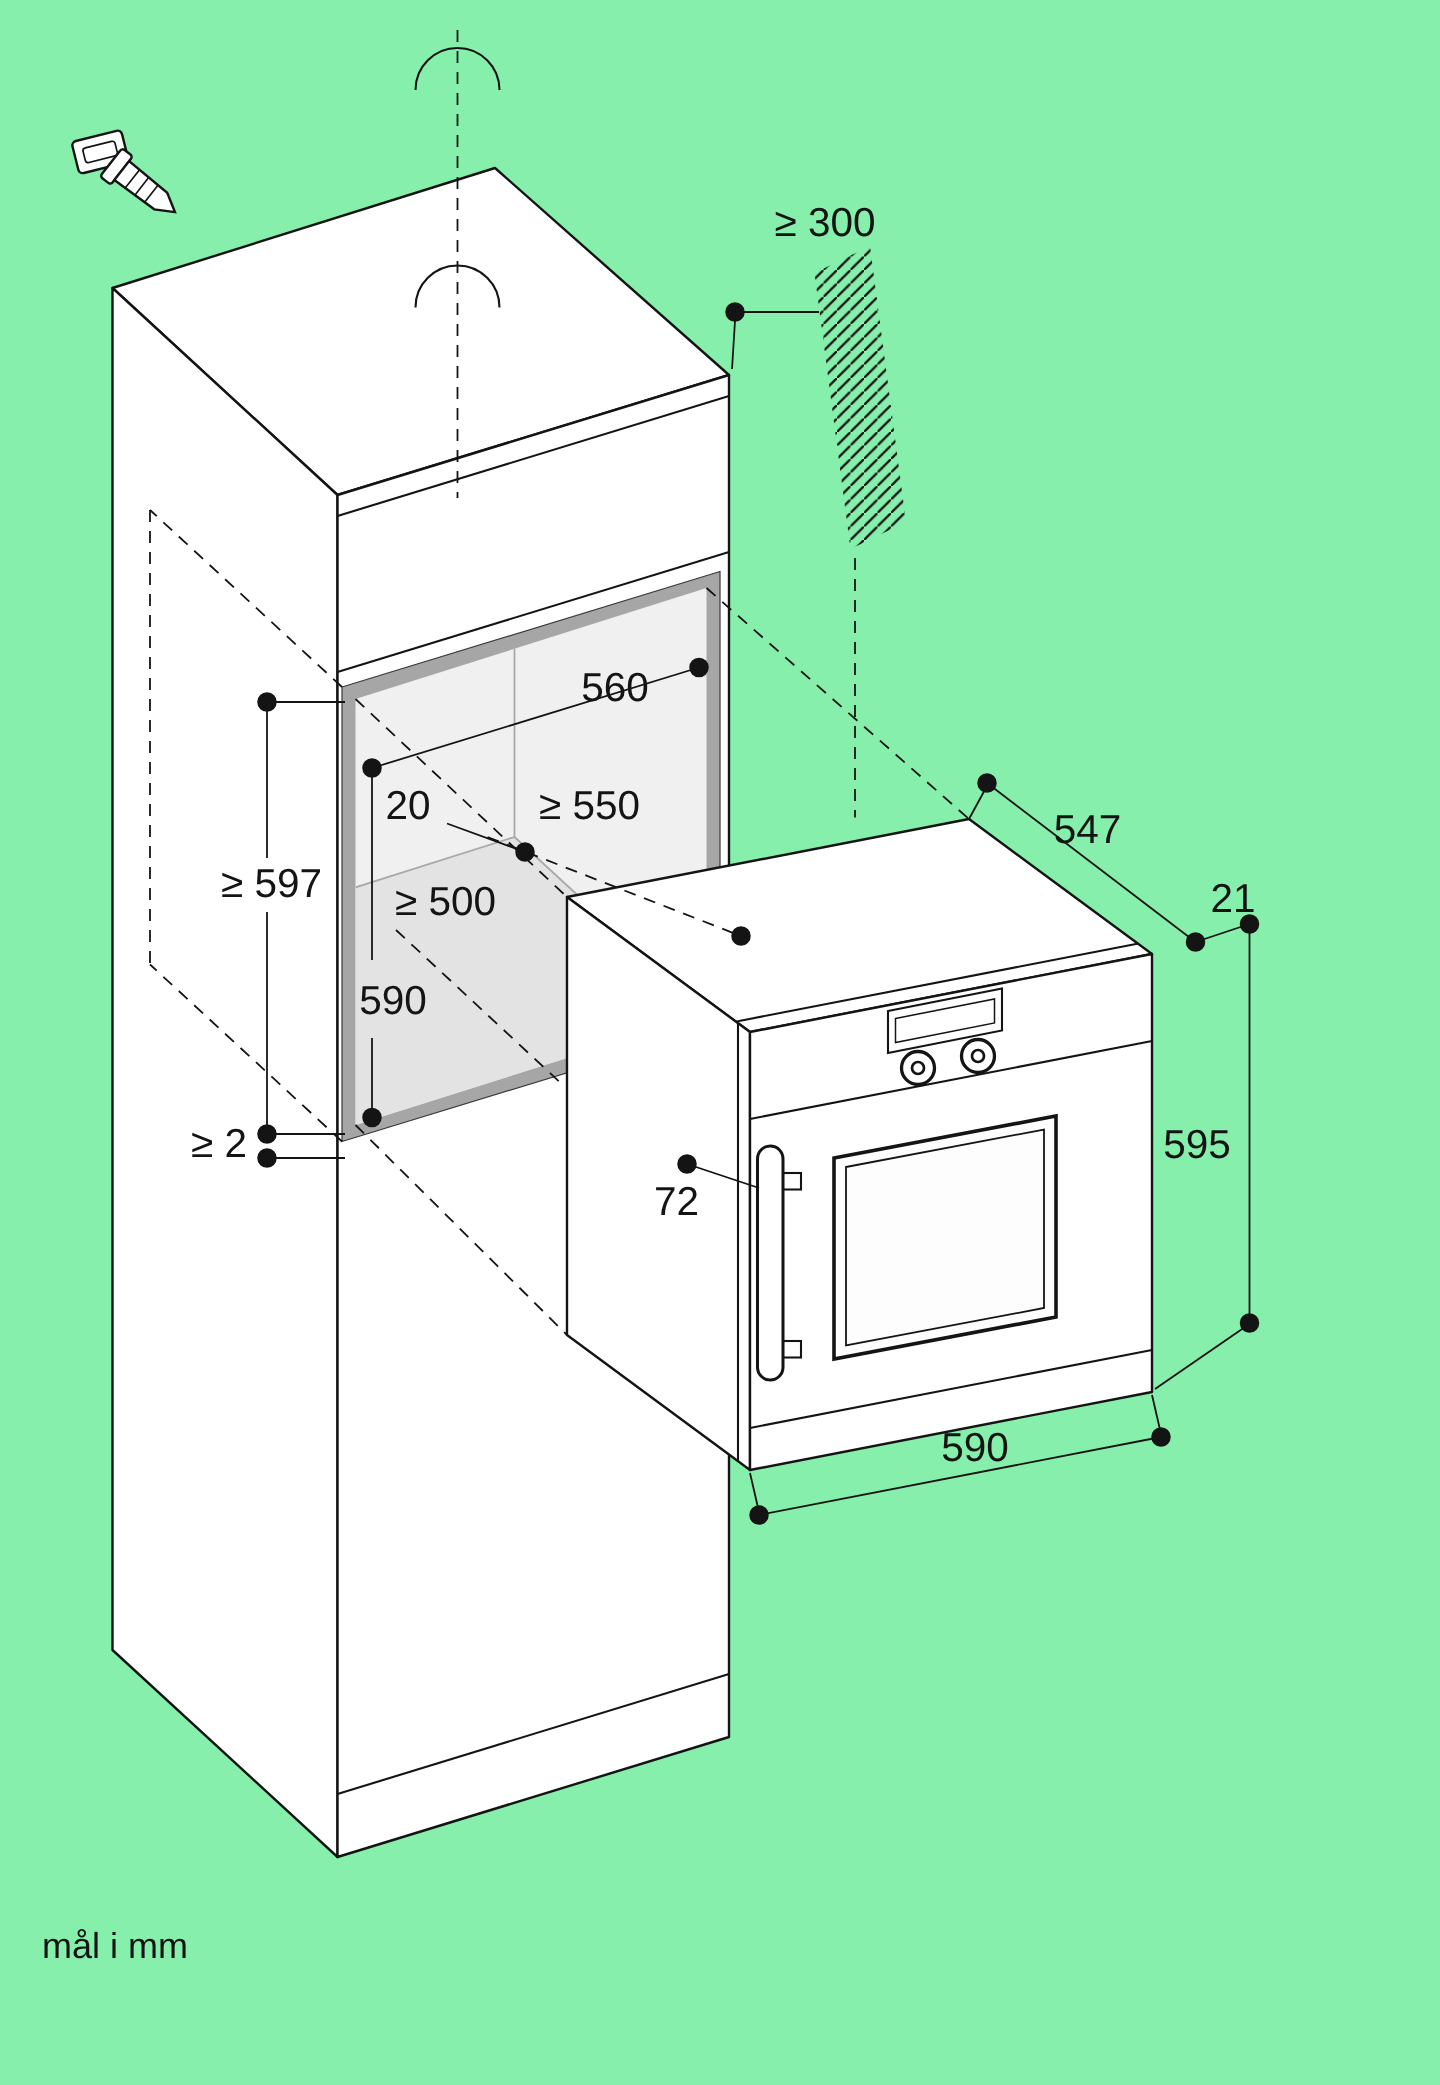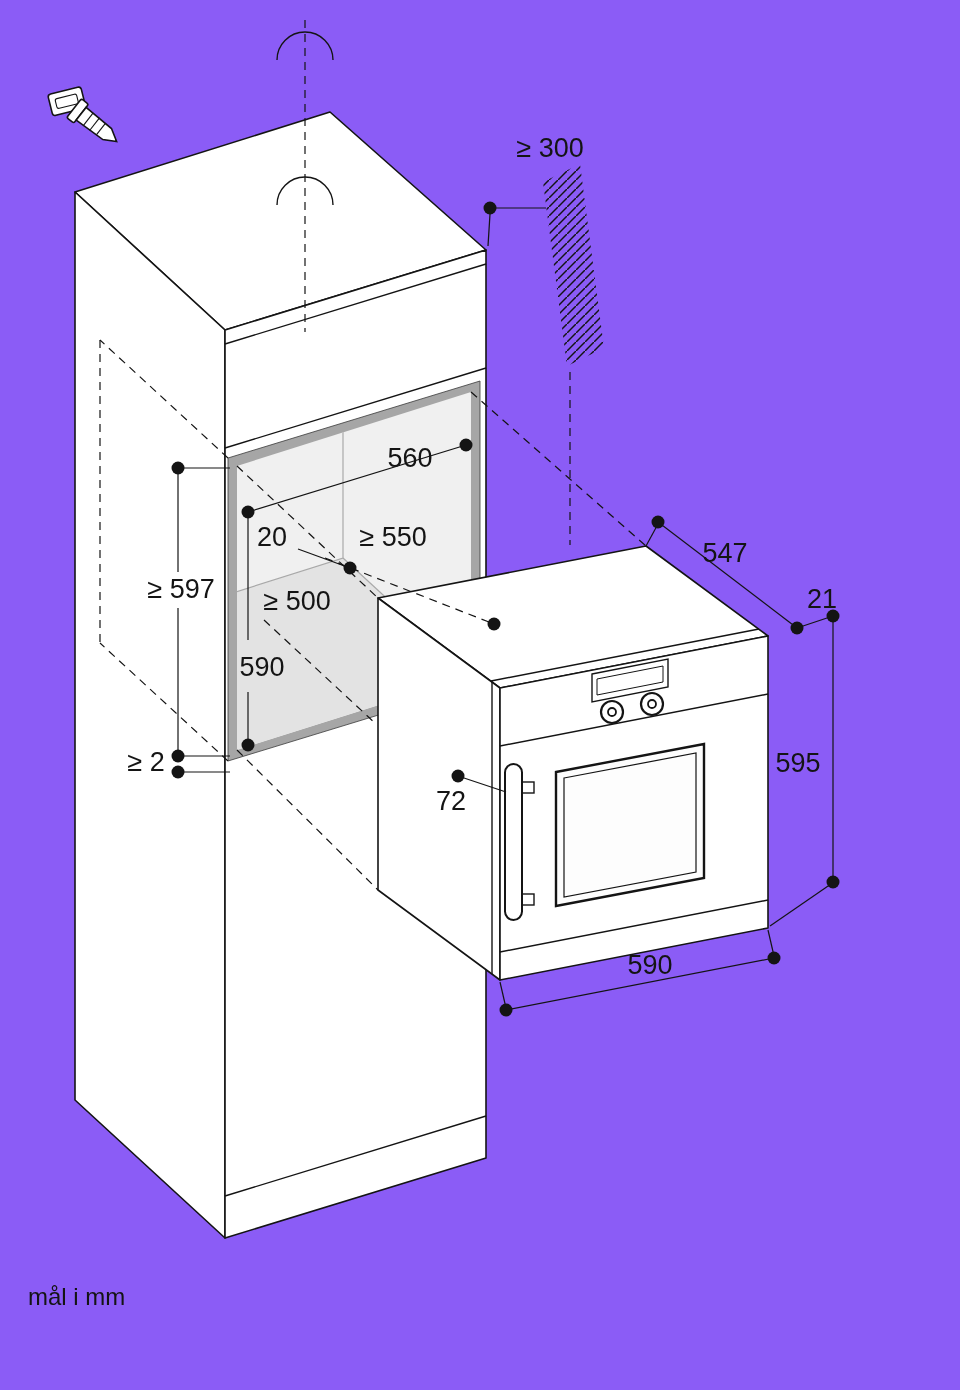--- a/index.html
+++ b/index.html
@@ -1,16 +1,16 @@
 <!DOCTYPE html>
 <html><head>
 <meta charset="utf-8">
 <style>
   html,body{margin:0;padding:0;background:#ffffff;}
-  .page{width:960px;height:1390px;position:relative;background:#8b5cf6;overflow:hidden;}
+  .page{width:960px;height:1390px;position:relative;background:#86efac;overflow:hidden;}
   svg{display:block;}
   text{font-family:"Liberation Sans", sans-serif;font-size:27px;fill:#141414;}
   text.caption{font-size:24px;}
   .face{stroke:#141414;stroke-width:1.6;fill:#ffffff;stroke-linejoin:round;}
   .detail{stroke:#141414;stroke-width:1.4;fill:none;}
   .dimline{stroke:#141414;stroke-width:1.2;fill:none;}
   .dash{stroke:#141414;stroke-width:1.2;fill:none;stroke-dasharray:8 6;}
   .dot{fill:#141414;stroke:none;}
   .interior-line{stroke:#a9a9a9;stroke-width:1.2;fill:none;}
 </style>

